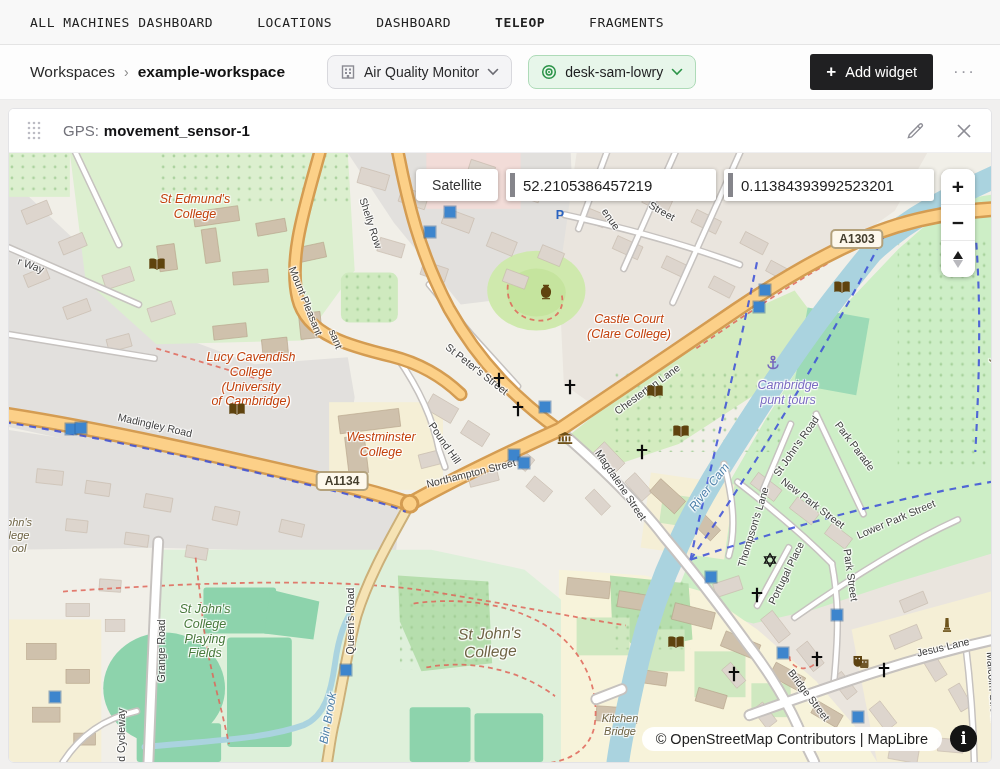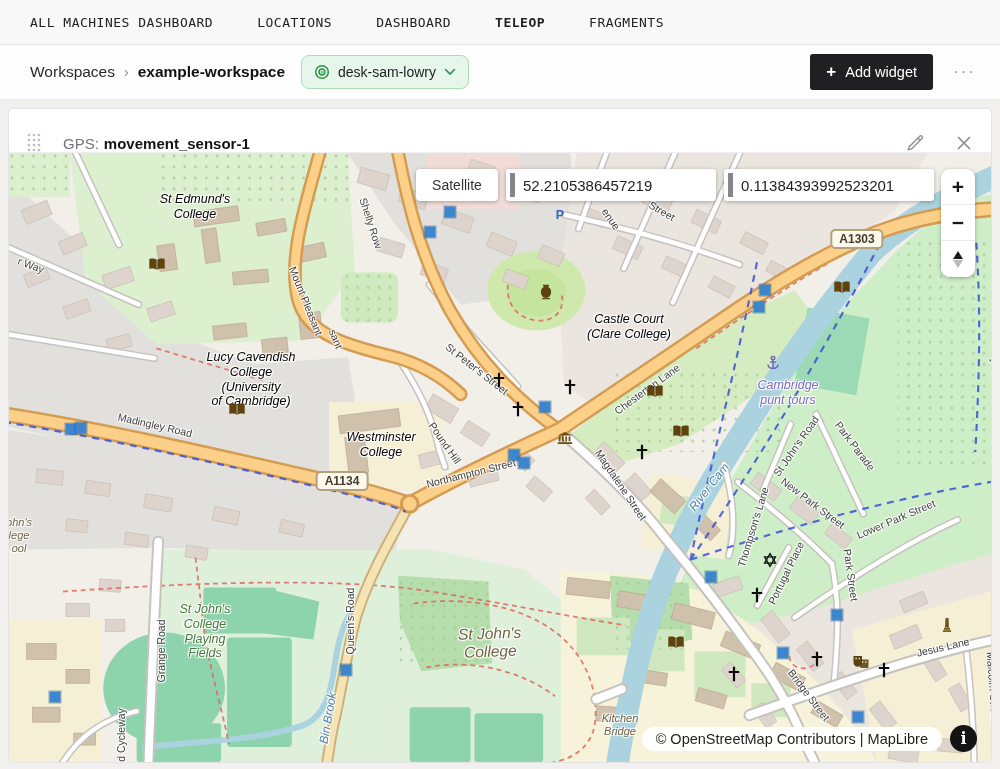--- a/index.html
+++ b/index.html
@@ -17,35 +17,35 @@
   .breadcrumb .crumb-current { font-weight:bold; color:#111; }
   .pill { display:flex; align-items:center; gap:8px; height:34px; padding:0 12px; border-radius:8px; font-size:14px; cursor:pointer; }
   .pill-gray { background:#f4f4f6; border:1px solid #d8d8dd; color:#2a2a2c; margin-left:42px; }
   .pill-green { background:#e7f6ea; border:1px solid #aedbb8; color:#1d1d1f; margin-left:16px; }
   .add-widget { margin-left:auto; background:#202022; color:#fff; border:none; border-radius:3px; height:36px; padding:0 16px; font-size:14.5px; display:flex; align-items:center; gap:9px; cursor:pointer; font-family:inherit; }
   .add-widget .plus { font-size:17px; font-weight:bold; }
   .more-dots { margin-left:20px; color:#9a9aa2; font-size:17px; letter-spacing:2px; cursor:pointer; user-select:none; }
 
   
   .card { margin:8px 8px 6px; background:#fff; border:1px solid #e3e3e6; border-radius:6px; overflow:hidden; height:655px; display:flex; flex-direction:column; }
-  .card-header { height:44px; display:flex; align-items:flex-end; padding:0 18px; border-bottom:1px solid #efeff1; background:#fff; }
+  .card-header { height:44px; display:flex; align-items:center; padding:0 18px; border-bottom:1px solid #efeff1; background:#fff; }
   .drag-handle { margin-right:22px; cursor:grab; display:flex; }
   .card-title { font-size:15px; }
   .title-prefix { color:#73737b; }
   .title-main { color:#131315; font-weight:bold; margin-left:5px; }
   .hdr-icons { margin-left:auto; display:flex; align-items:center; gap:30px; }
   .hdr-icon { cursor:pointer; display:flex; }
 
   
   .map { position:relative; flex:1; overflow:hidden; background:#f1efe8; }
   .map svg.basemap { position:absolute; inset:0; }
   .mlabel { position:absolute; white-space:pre; text-align:center; line-height:1.18; pointer-events:none;
     text-shadow:-1px -1px 1px #fff,1px -1px 1px #fff,-1px 1px 1px #fff,1px 1px 1px #fff,0 0 3px #fff; }
   .street { font-size:10.5px; color:#3f3f3f; }
-  .place { font-size:12.5px; font-style:italic; color:#000000; }
+  .place { font-size:12.5px; font-style:italic; color:#c2410c; }
   .place-lg { font-size:15.5px; font-style:italic; color:#6e6343; }
   .place-sm { font-size:11px; font-style:italic; color:#6e6343; }
   .park { font-size:12.5px; font-style:italic; color:#48793b; }
   .water { font-size:12px; font-style:italic; color:#4f82ab; }
   .poi { font-size:12.5px; font-style:italic; color:#7b6cc2; }
   .map-marker { position:absolute; width:11px; height:11px; background:#3d85cd; outline:1px solid rgba(30,80,140,.45); }
   .map-icon { position:absolute; pointer-events:none; }
   .road-badge { position:absolute; background:#fdf8ec; border:2px solid #b3a17c; border-radius:5px; font-size:12px; font-weight:bold; color:#433d2d; padding:1px 7px; }
 
   
@@ -73,20 +73,40 @@
   <span class="nav-item">DASHBOARD</span>
   <span class="nav-item active">TELEOP</span>
   <span class="nav-item">FRAGMENTS</span>
 </nav>
 
 <div class="toolbar">
   <div class="breadcrumb">
     <span>Workspaces</span>
     <span class="crumb-sep">›</span>
     <span class="crumb-current">example-workspace</span>
+  </div>
+  <div class="pill pill-gray">
+    <span style="display:flex">
+      <svg width="16" height="16" viewBox="0 0 16 16">
+          <rect x="2.5" y="2" width="11" height="12" fill="none" stroke="#8a8a93" stroke-width="1.4"></rect>
+          <g fill="#8a8a93">
+            <rect x="5" y="4.5" width="2" height="2"></rect>
+            <rect x="9" y="4.5" width="2" height="2"></rect>
+            <rect x="5" y="8" width="2" height="2"></rect>
+            <rect x="9" y="8" width="2" height="2"></rect>
+            <rect x="6.8" y="11" width="2.4" height="3"></rect>
+          </g>
+        </svg>
+    </span>
+    <span>Air Quality Monitor</span>
+    <span style="display:flex">
+      <svg width="12" height="8" viewBox="0 0 12 8">
+          <path d="M1.5 1.5 L6 6 L10.5 1.5" fill="none" stroke="#6b6b72" stroke-width="1.6" stroke-linecap="round"></path>
+        </svg>
+    </span>
   </div>
   <div class="pill pill-green">
     <span style="display:flex">
       <svg width="16" height="16" viewBox="0 0 16 16">
           <circle cx="8" cy="8" r="6.3" fill="none" stroke="#2b9348" stroke-width="1.5"></circle>
           <circle cx="8" cy="8" r="2.9" fill="none" stroke="#2b9348" stroke-width="1.5"></circle>
           <circle cx="8" cy="8" r="1" fill="#2b9348"></circle>
         </svg>
     </span>
     <span>desk-sam-lowry</span>

